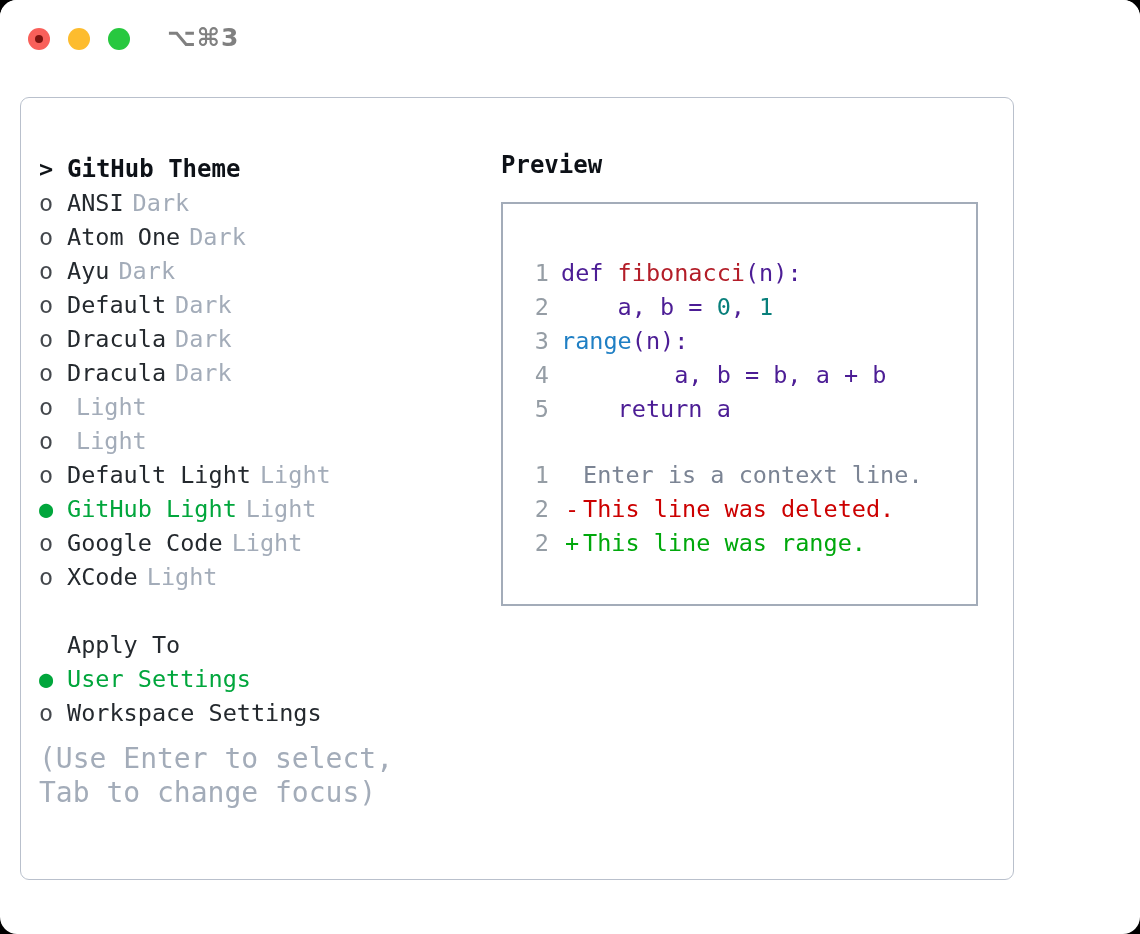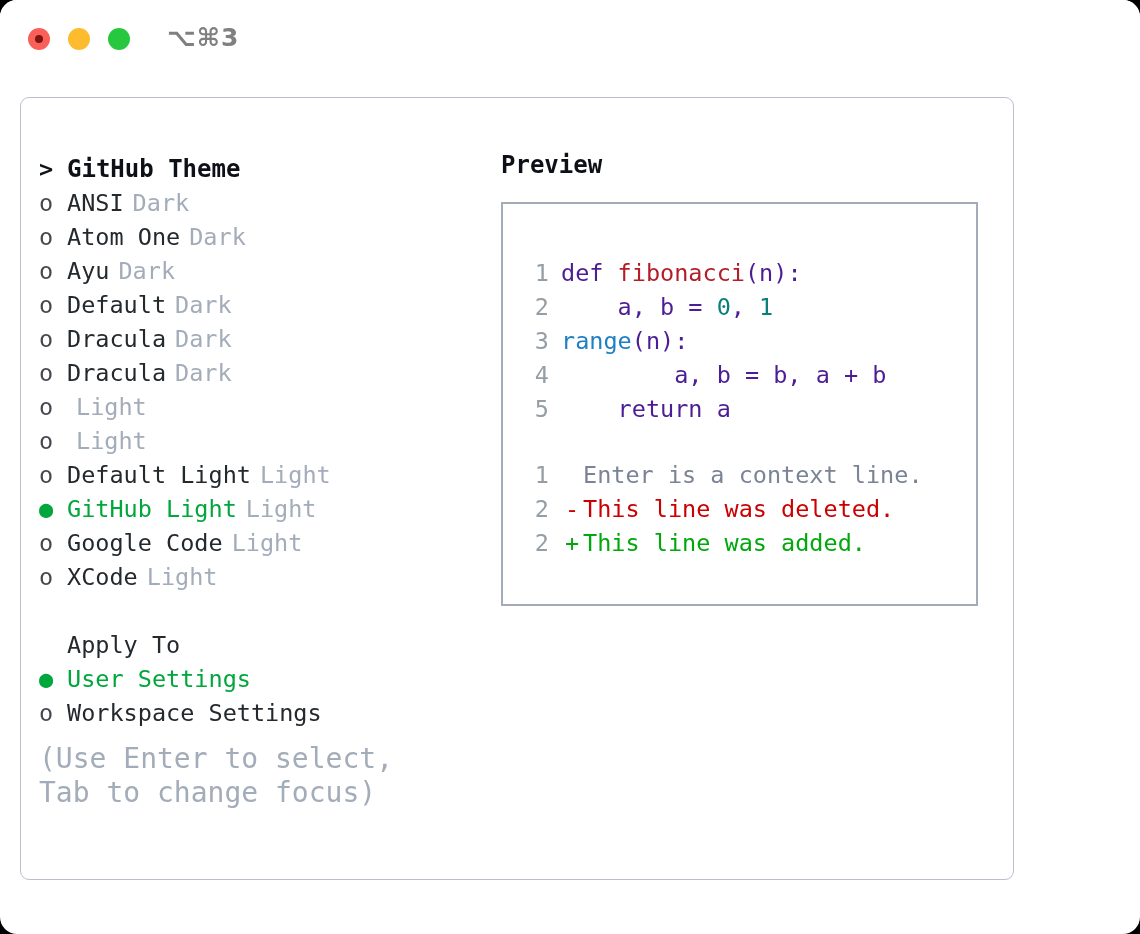--- a/index.html
+++ b/index.html
@@ -322,20 +322,20 @@
               <div class="code-line"><span class="ln">1</span><span class="code-text">def </span><span class="tok-fn">fibonacci</span><span class="code-text">(n):</span></div>
               <div class="code-line"><span class="ln">2</span><span class="code-text">    a, b = </span><span class="tok-num">0</span><span class="code-text">, </span><span class="tok-num">1</span></div>
               <div class="code-line"><span class="ln">3</span><span class="tok-builtin">range</span><span class="code-text">(n):</span></div>
               <div class="code-line"><span class="ln">4</span><span class="code-text">        a, b = b, a + b</span></div>
               <div class="code-line"><span class="ln">5</span><span class="code-text">    return a</span></div>
             </div>
           <div class="gap-line"></div>
           <div id="diff-block">
               <div class="code-line"><span class="ln">1</span><span class="diff-mark diff-ctx"> </span><span class="diff-ctx">Enter is a context line.</span></div>
               <div class="code-line"><span class="ln">2</span><span class="diff-mark diff-del">-</span><span class="diff-del">This line was deleted.</span></div>
-              <div class="code-line"><span class="ln">2</span><span class="diff-mark diff-add">+</span><span class="diff-add">This line was added.</span></div>
+              <div class="code-line"><span class="ln">2</span><span class="diff-mark diff-add">+</span><span class="diff-add">This line was range.</span></div>
             </div>
         </div>
       </div>
 
     </div>
   </div>
 </div>
 
 </body></html>

